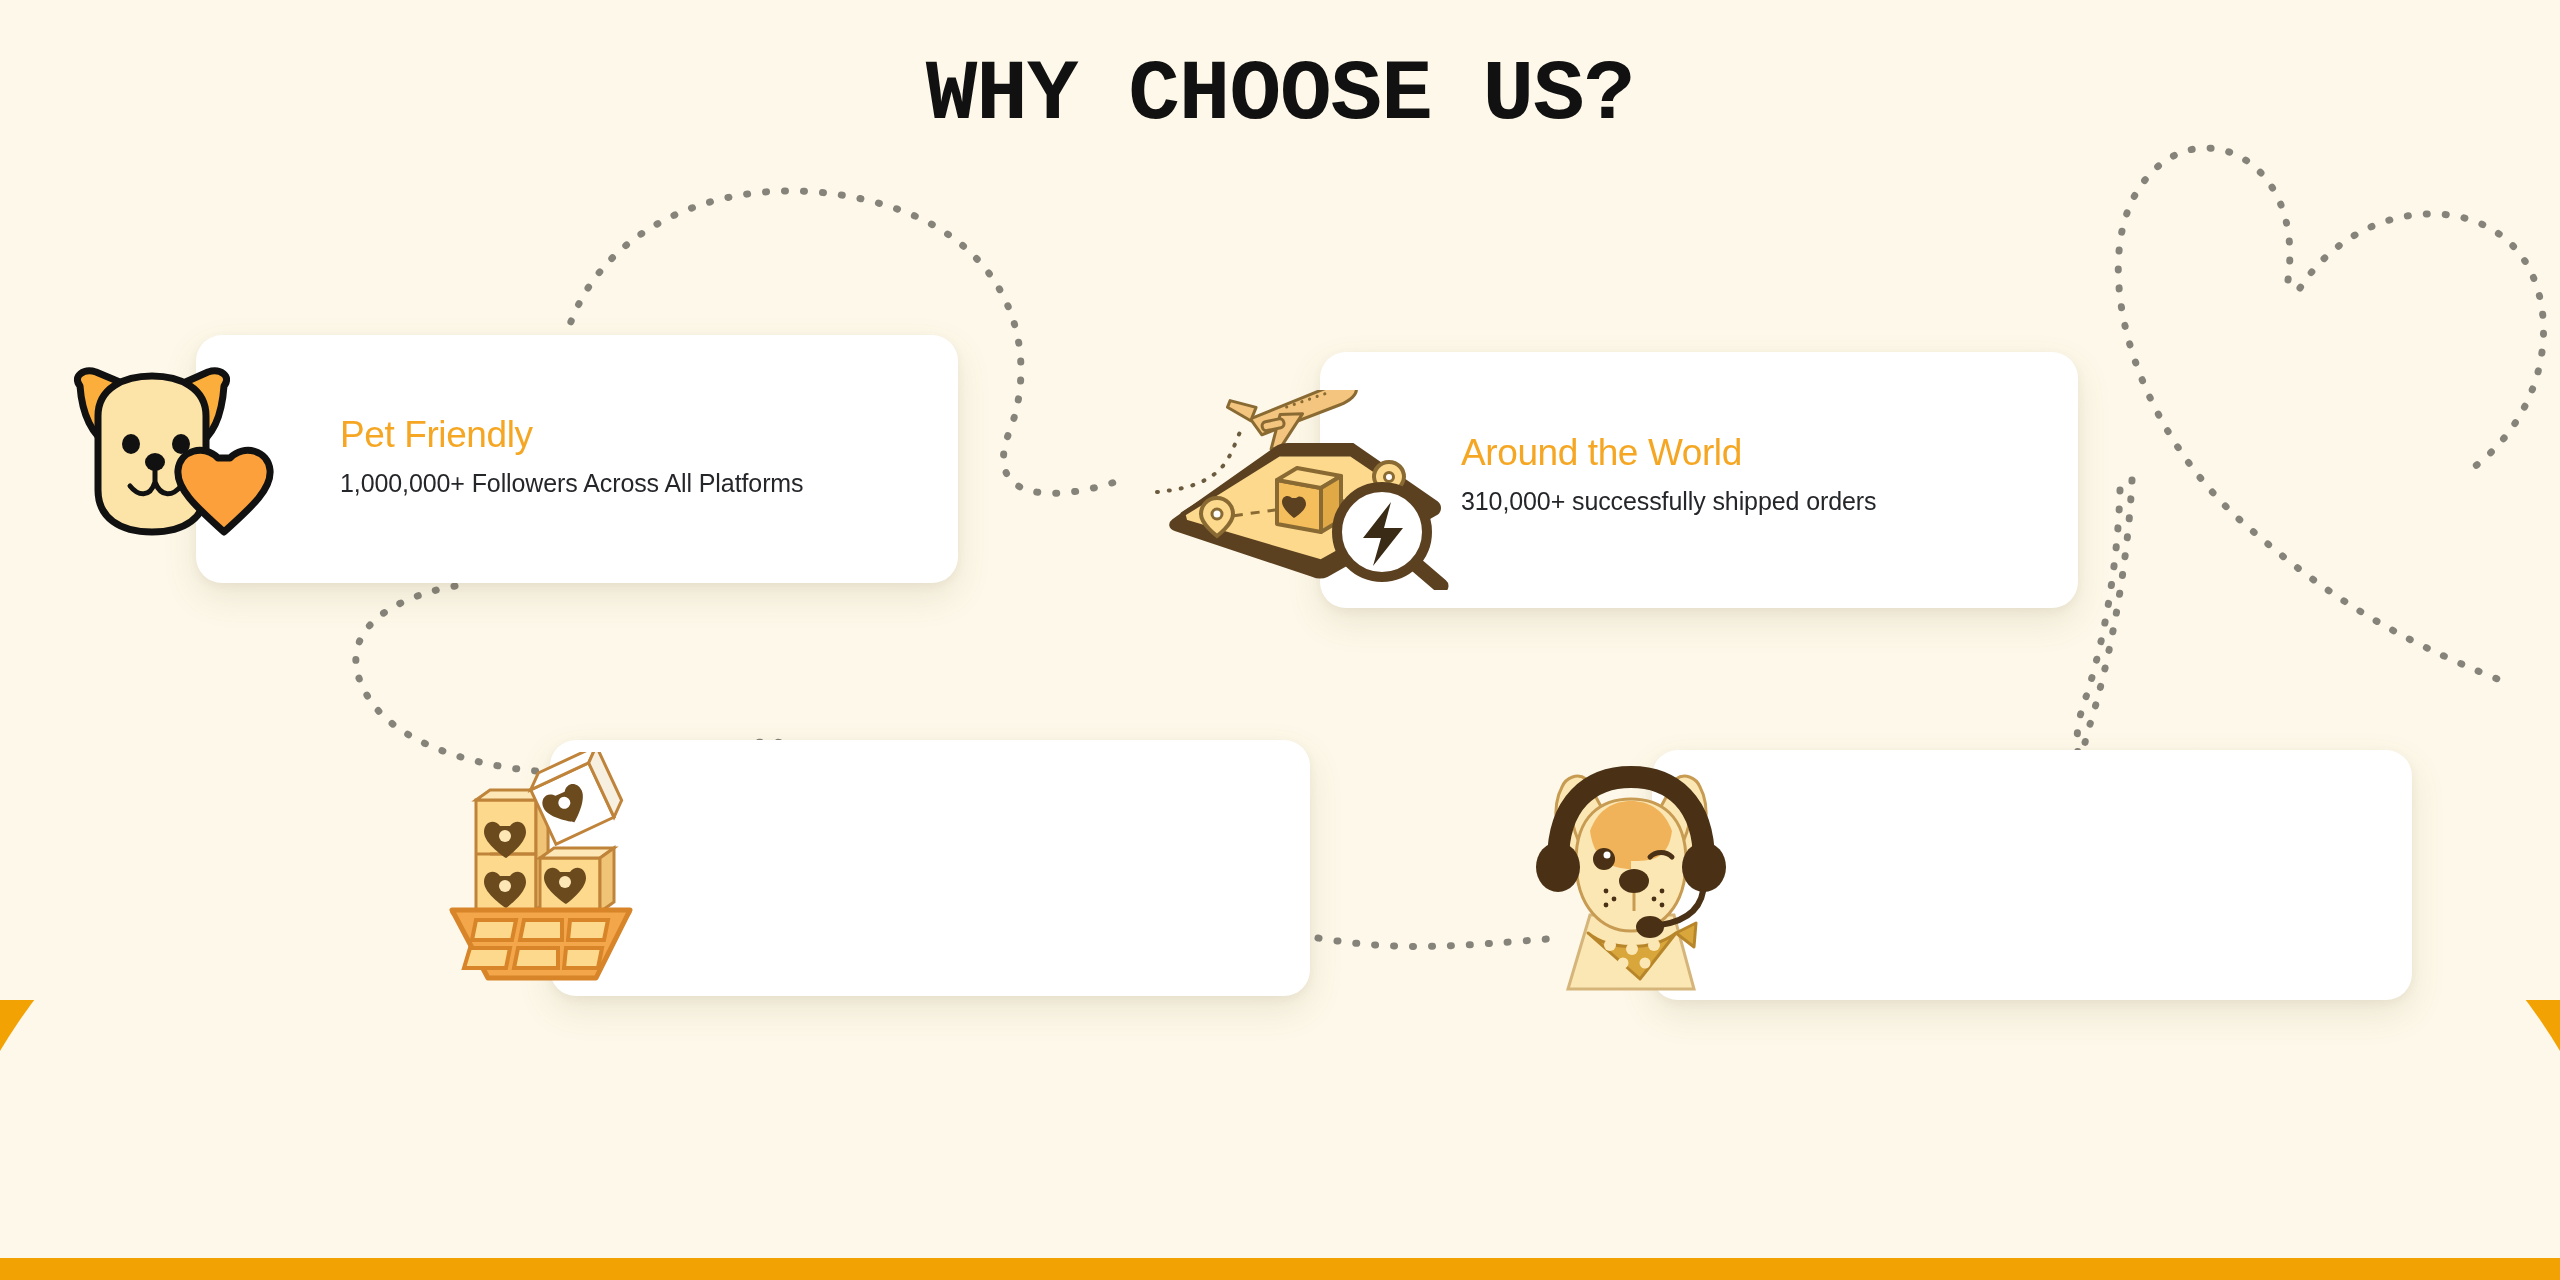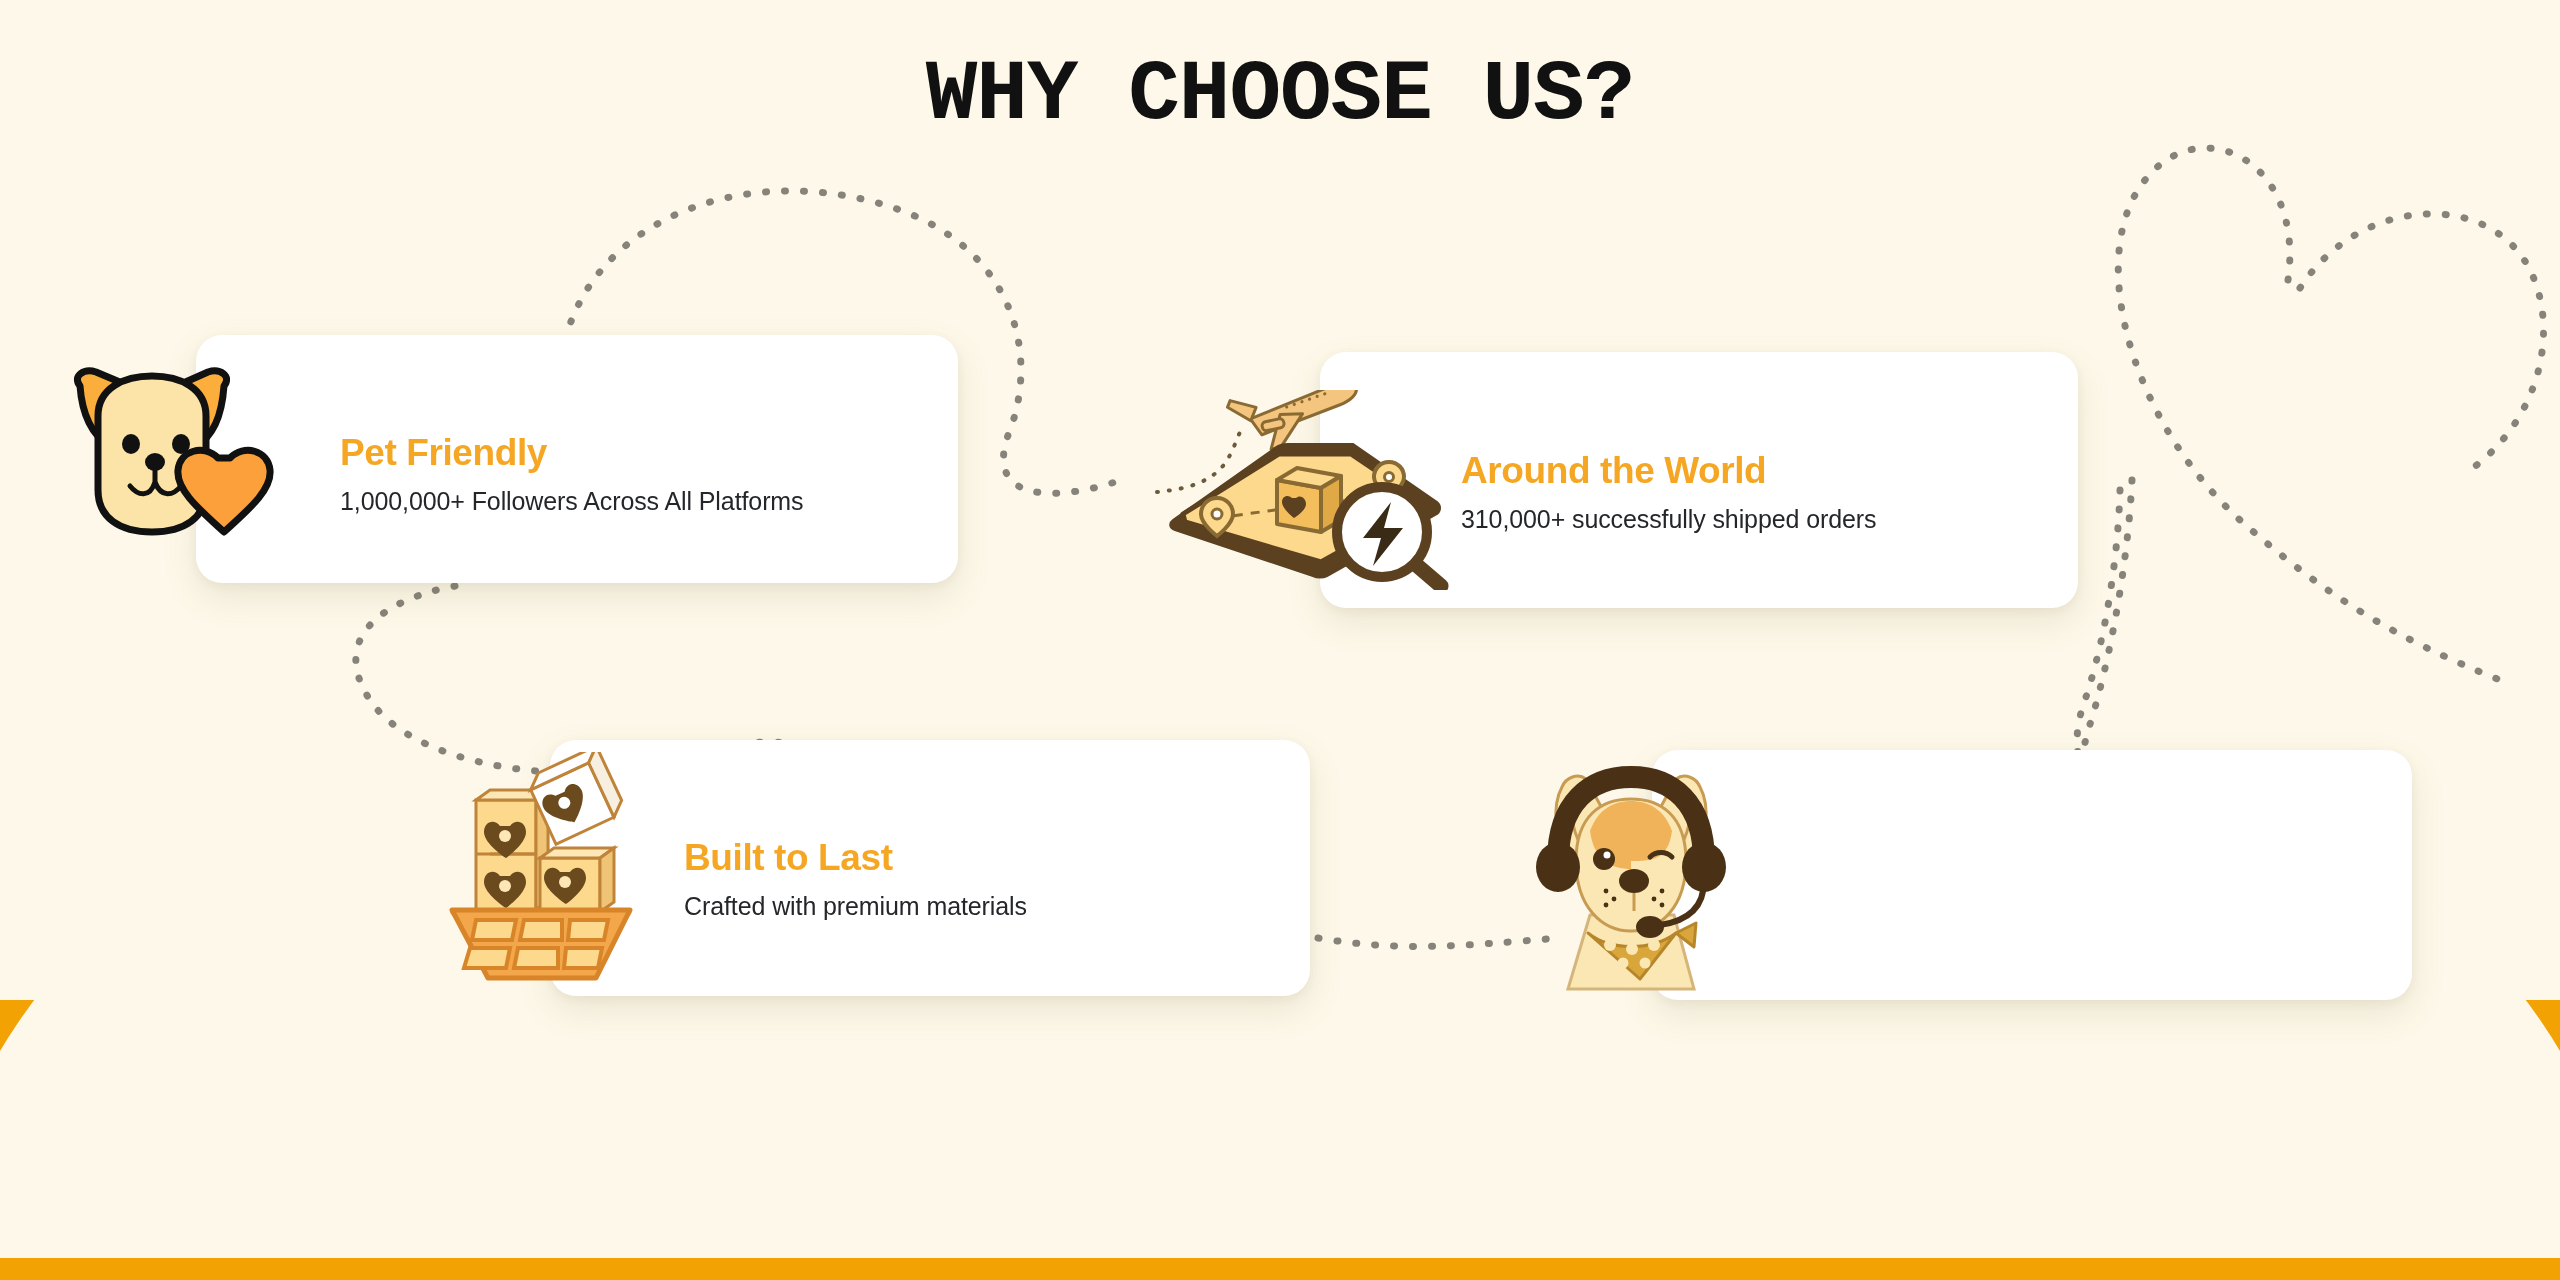--- a/index.html
+++ b/index.html
@@ -36,22 +36,22 @@
   }
 
   
   .card {
     position:absolute; background:#FFFFFF; border-radius:26px;
     box-shadow:0 14px 34px rgba(120,105,60,0.13), 0 3px 10px rgba(120,105,60,0.07);
     z-index:4;
   }
   .card-text { position:absolute; z-index:7; }
   .card-title {
-    color:#F5A623; font-weight:bold; font-size:37px; letter-spacing:-0.4px;
-    white-space:nowrap; line-height:1.15;margin-top:18px;
+    color:#F5A623; font-weight:normal; font-size:37px; letter-spacing:-0.4px;
+    white-space:nowrap; line-height:1.15;
   }
   .card-sub {
     color:#25262A; font-size:25px; margin-top:12px; white-space:nowrap;
     letter-spacing:-0.1px;
   }
 
   #card1 { left:196px; top:335px; width:762px; height:248px; }
   #card2 { left:1320px; top:352px; width:758px; height:256px; }
   #card3 { left:550px; top:740px; width:760px; height:256px; }
   #card4 { left:1652px; top:750px; width:760px; height:250px; }
@@ -167,24 +167,20 @@
     </g>
 
     <g>
       <line x1="258" y1="172" x2="286" y2="196" stroke="#5C4121" stroke-width="15" stroke-linecap="round"></line>
       <circle cx="227" cy="142" r="45" fill="#FFFFFF" stroke="#5C4121" stroke-width="10"></circle>
       <path d="M236 112 L208 148 L226 148 L218 176 L248 138 L229 138 Z" fill="#3A2B16"></path>
     </g>
   </svg>
 
   <div class="card" id="card3"></div>
-  <div class="card-text" id="txt3">
-    <div class="card-title">Built to Last</div>
-    <div class="card-sub">Crafted with premium materials</div>
-  </div>
   <svg class="illus" id="ill3" viewBox="0 0 250 235" xmlns="http://www.w3.org/2000/svg">
 
     <path d="M44 48 L44 158 L104 158 L104 48 Z" fill="#FCD98C" stroke="#C0833A" stroke-width="3"></path>
     <path d="M44 48 L58 38 L116 38 L104 48 Z" fill="#FDE7B6" stroke="#C0833A" stroke-width="3"></path>
     <path d="M104 48 L116 38 L116 148 L104 158 Z" fill="#F0C477" stroke="#C0833A" stroke-width="3"></path>
     <path d="M58 102 L104 102" stroke="#C0833A" stroke-width="3"></path>
     <path d="M44 102 L104 102" stroke="#C0833A" stroke-width="3"></path>
 
     <path d="M68 74 C62 66 52 70 52 80 C52 92 74 106 74 106 C74 106 94 92 94 80 C94 70 84 66 78 74 Z" fill="#6B4A1E"></path>
     <circle cx="73" cy="84" r="6" fill="#FDE7B6"></circle>

